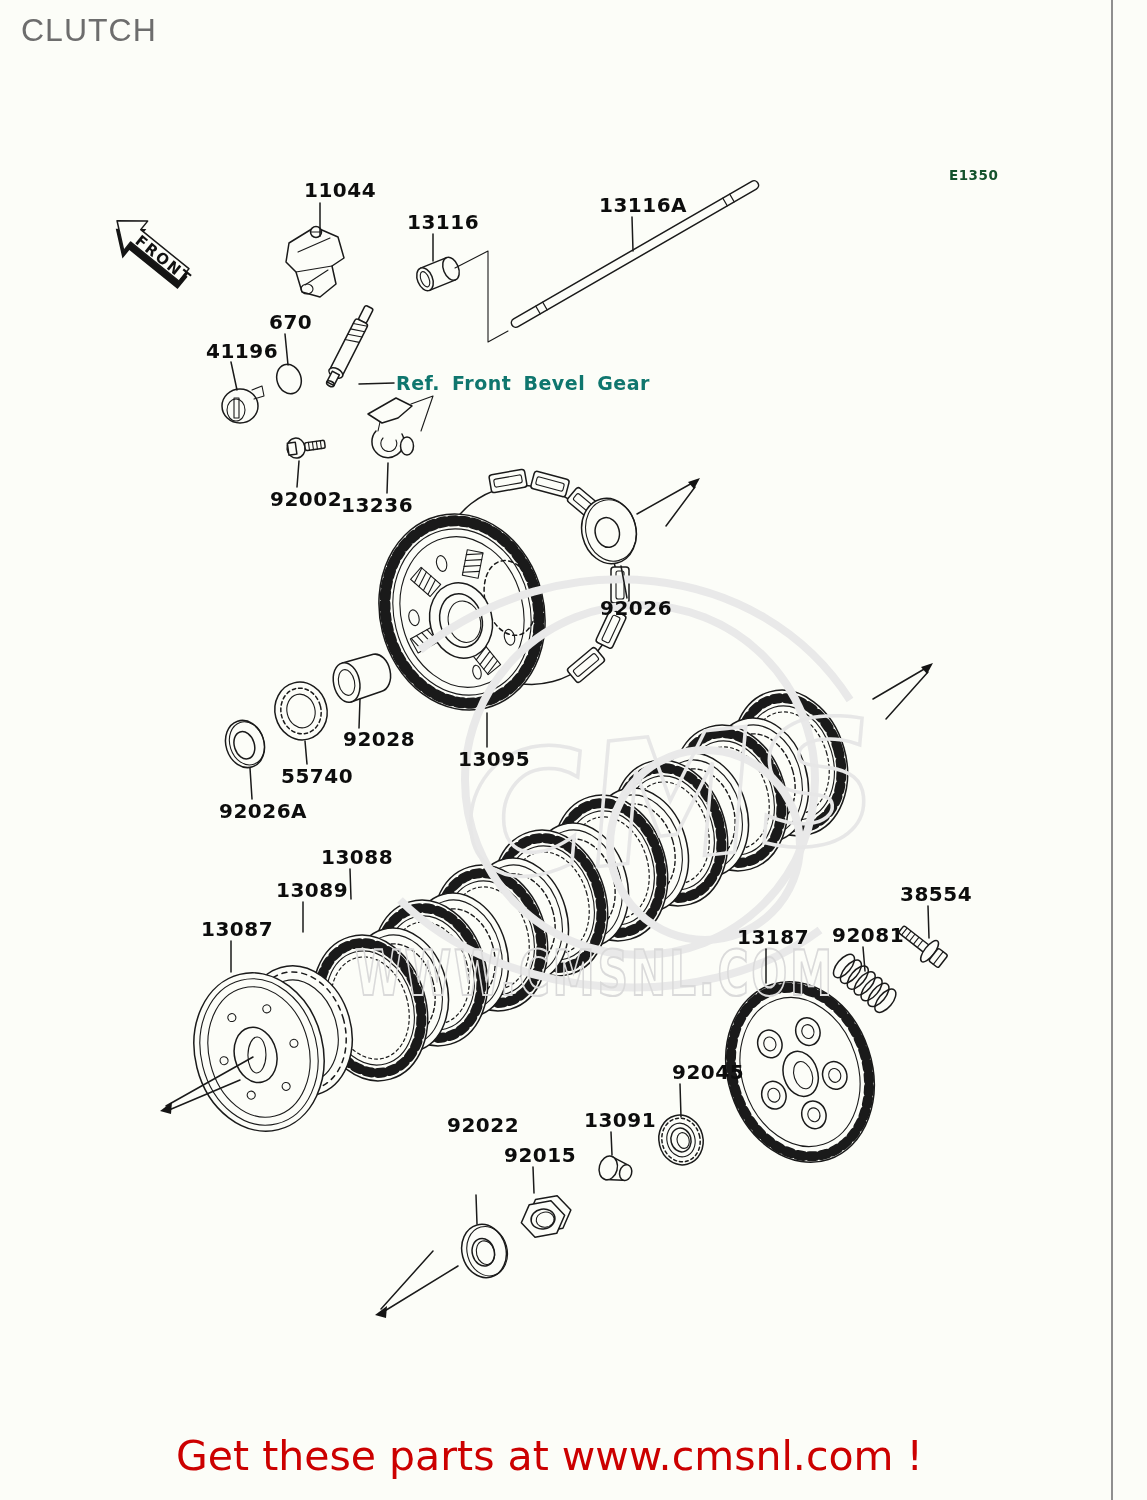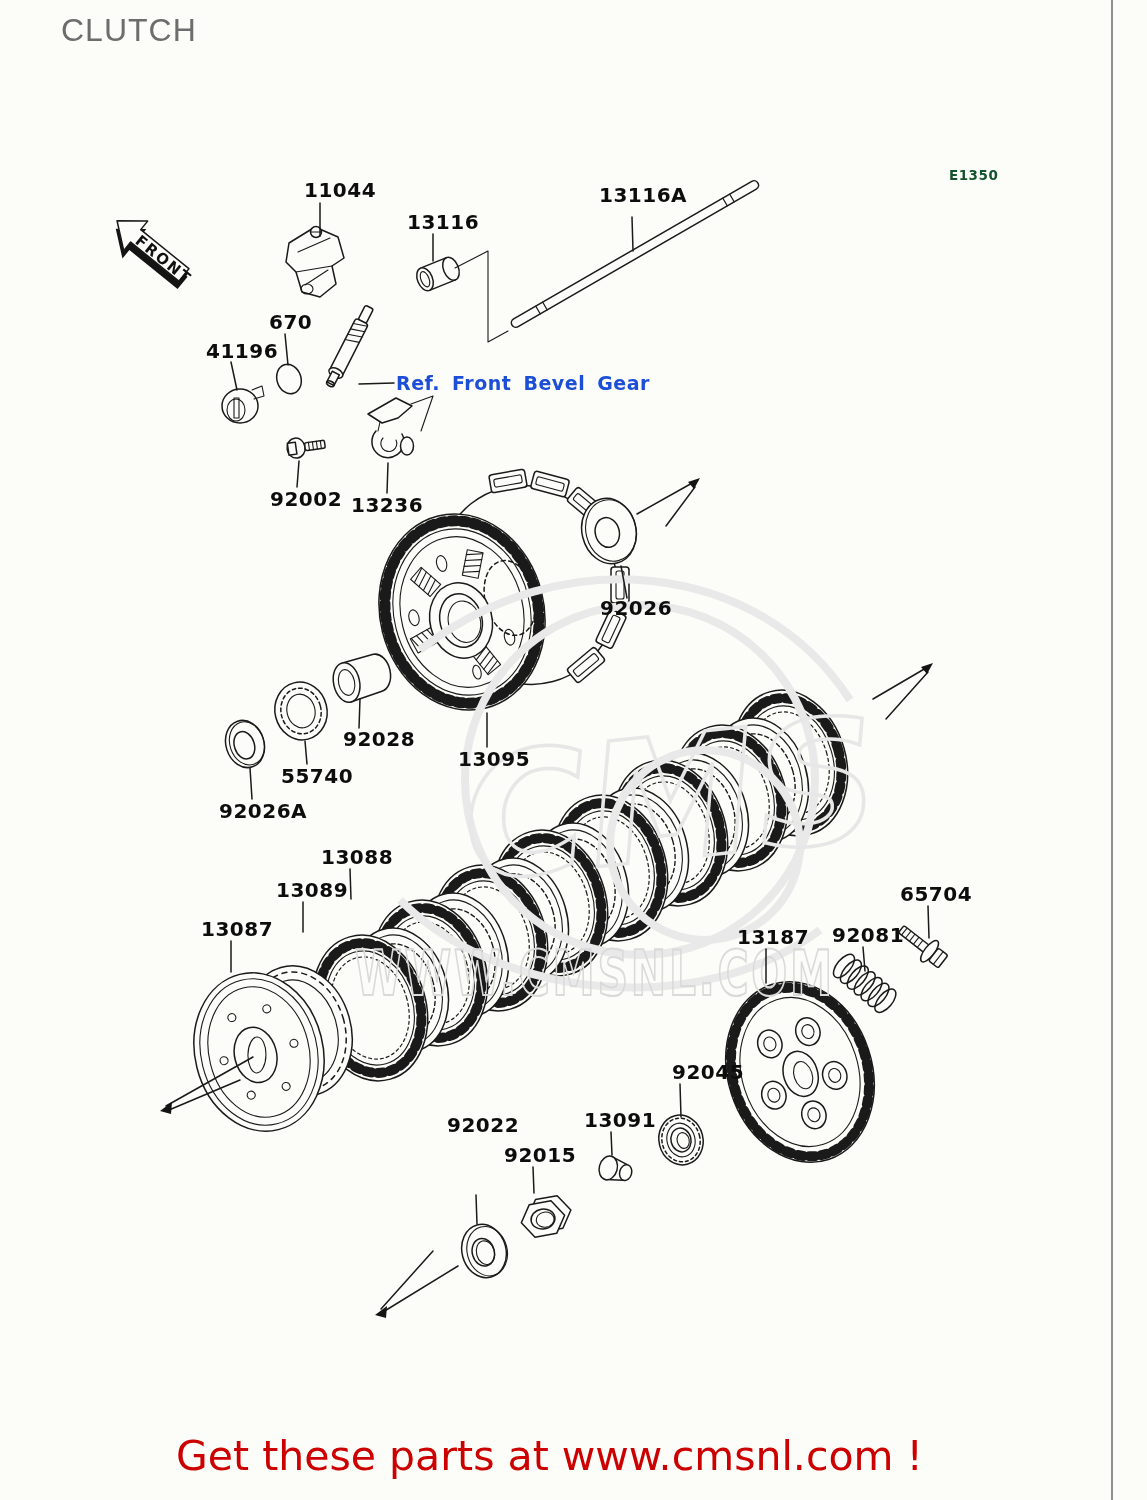--- a/index.html
+++ b/index.html
@@ -1,21 +1,21 @@
 <!DOCTYPE html>
 <html><head>
 <meta charset="utf-8">
 <style>
   html,body{margin:0;padding:0;}
   body{width:1147px;height:1500px;background:#fcfdf8;font-family:"Liberation Sans",sans-serif;}
   .page{position:relative;width:1147px;height:1500px;overflow:hidden;background:#fcfdf8;}
-  .page-title{position:absolute;left:21px;top:12px;font-size:32px;letter-spacing:1px;color:#6d6d6d;font-family:"Liberation Sans",sans-serif;margin-left:40px;}
+  .page-title{position:absolute;left:21px;top:12px;font-size:32px;letter-spacing:1px;color:#6d6d6d;font-family:"Liberation Sans",sans-serif;}
   .diagram-code{position:absolute;left:949px;top:167px;font:bold 13.5px "DejaVu Sans",sans-serif;letter-spacing:0.5px;color:#14532d;}
   .plabel{position:absolute;font:bold 20px "DejaVu Sans",sans-serif;letter-spacing:0.5px;color:#0d0d0d;white-space:nowrap;line-height:1;}
-  .ref-note{position:absolute;left:396px;top:372px;font:bold 19px "DejaVu Sans",sans-serif;letter-spacing:0.5px;word-spacing:5px;color:#1d4ed8;white-space:nowrap;}
+  .ref-note{position:absolute;left:396px;top:372px;font:bold 19px "DejaVu Sans",sans-serif;letter-spacing:0.5px;word-spacing:5px;color:#0f766e;white-space:nowrap;}
   .right-border{position:absolute;left:1111px;top:0;width:2px;height:1500px;background:#8f8f8f;}
   .footer-line{position:absolute;left:0;top:1432px;width:1099px;text-align:center;font-family:"DejaVu Sans",sans-serif;font-size:41px;color:#cc0000;white-space:nowrap;}
   svg.art{position:absolute;left:0;top:0;}
   #art .ln{stroke:#1a1a1a;stroke-width:1.5;fill:none;stroke-linejoin:round;stroke-linecap:round;}
   #art .wf{fill:#fcfdf8;}
   #art .thin{stroke-width:1.1;}
   #art .teeth{stroke-width:11;stroke-dasharray:5.5 5.5;}
   #art .teeth2{stroke-width:10;stroke-dasharray:6 6;}
   #art .serr{stroke-width:1.2;stroke-dasharray:3 3;}
   #art .spln{stroke-width:1.4;stroke-dasharray:4 3;}
@@ -375,34 +375,34 @@
       <line x1="240" y1="1080" x2="169" y2="1110"></line>
       <path d="M160,1111 L172,1102 L171,1114 Z" class="fill-b"></path>
       <line x1="433" y1="1251" x2="381" y2="1309"></line>
       <line x1="458" y1="1266" x2="383" y2="1312"></line>
       <path d="M375,1315 L387,1306 L386,1318 Z" class="fill-b"></path>
     </g>
   </svg>
 
   <div class="plabel" style="left:304px;top:180px">11044</div>
   <div class="plabel" style="left:407px;top:212px">13116</div>
-  <div class="plabel" style="left:599px;top:185px">13116A</div>
+  <div class="plabel" style="left:599px;top:195px">13116A</div>
   <div class="plabel" style="left:269px;top:312px">670</div>
   <div class="plabel" style="left:206px;top:341px">41196</div>
   <div class="plabel" style="left:270px;top:489px">92002</div>
-  <div class="plabel" style="left:351px;top:495px">13236</div>
+  <div class="plabel" style="left:341px;top:495px">13236</div>
   <div class="plabel" style="left:600px;top:598px">92026</div>
   <div class="plabel" style="left:343px;top:729px">92028</div>
   <div class="plabel" style="left:458px;top:749px">13095</div>
   <div class="plabel" style="left:281px;top:766px">55740</div>
   <div class="plabel" style="left:219px;top:801px">92026A</div>
   <div class="plabel" style="left:321px;top:847px">13088</div>
   <div class="plabel" style="left:276px;top:880px">13089</div>
   <div class="plabel" style="left:201px;top:919px">13087</div>
-  <div class="plabel" style="left:900px;top:884px">65704</div>
+  <div class="plabel" style="left:900px;top:884px">38554</div>
   <div class="plabel" style="left:832px;top:925px">92081</div>
   <div class="plabel" style="left:737px;top:927px">13187</div>
   <div class="plabel" style="left:672px;top:1062px">92045</div>
   <div class="plabel" style="left:584px;top:1110px">13091</div>
   <div class="plabel" style="left:504px;top:1145px">92015</div>
   <div class="plabel" style="left:447px;top:1115px">92022</div>
 
   <div class="ref-note">Ref. Front Bevel Gear</div>
   <div class="diagram-code">E1350</div>
 

